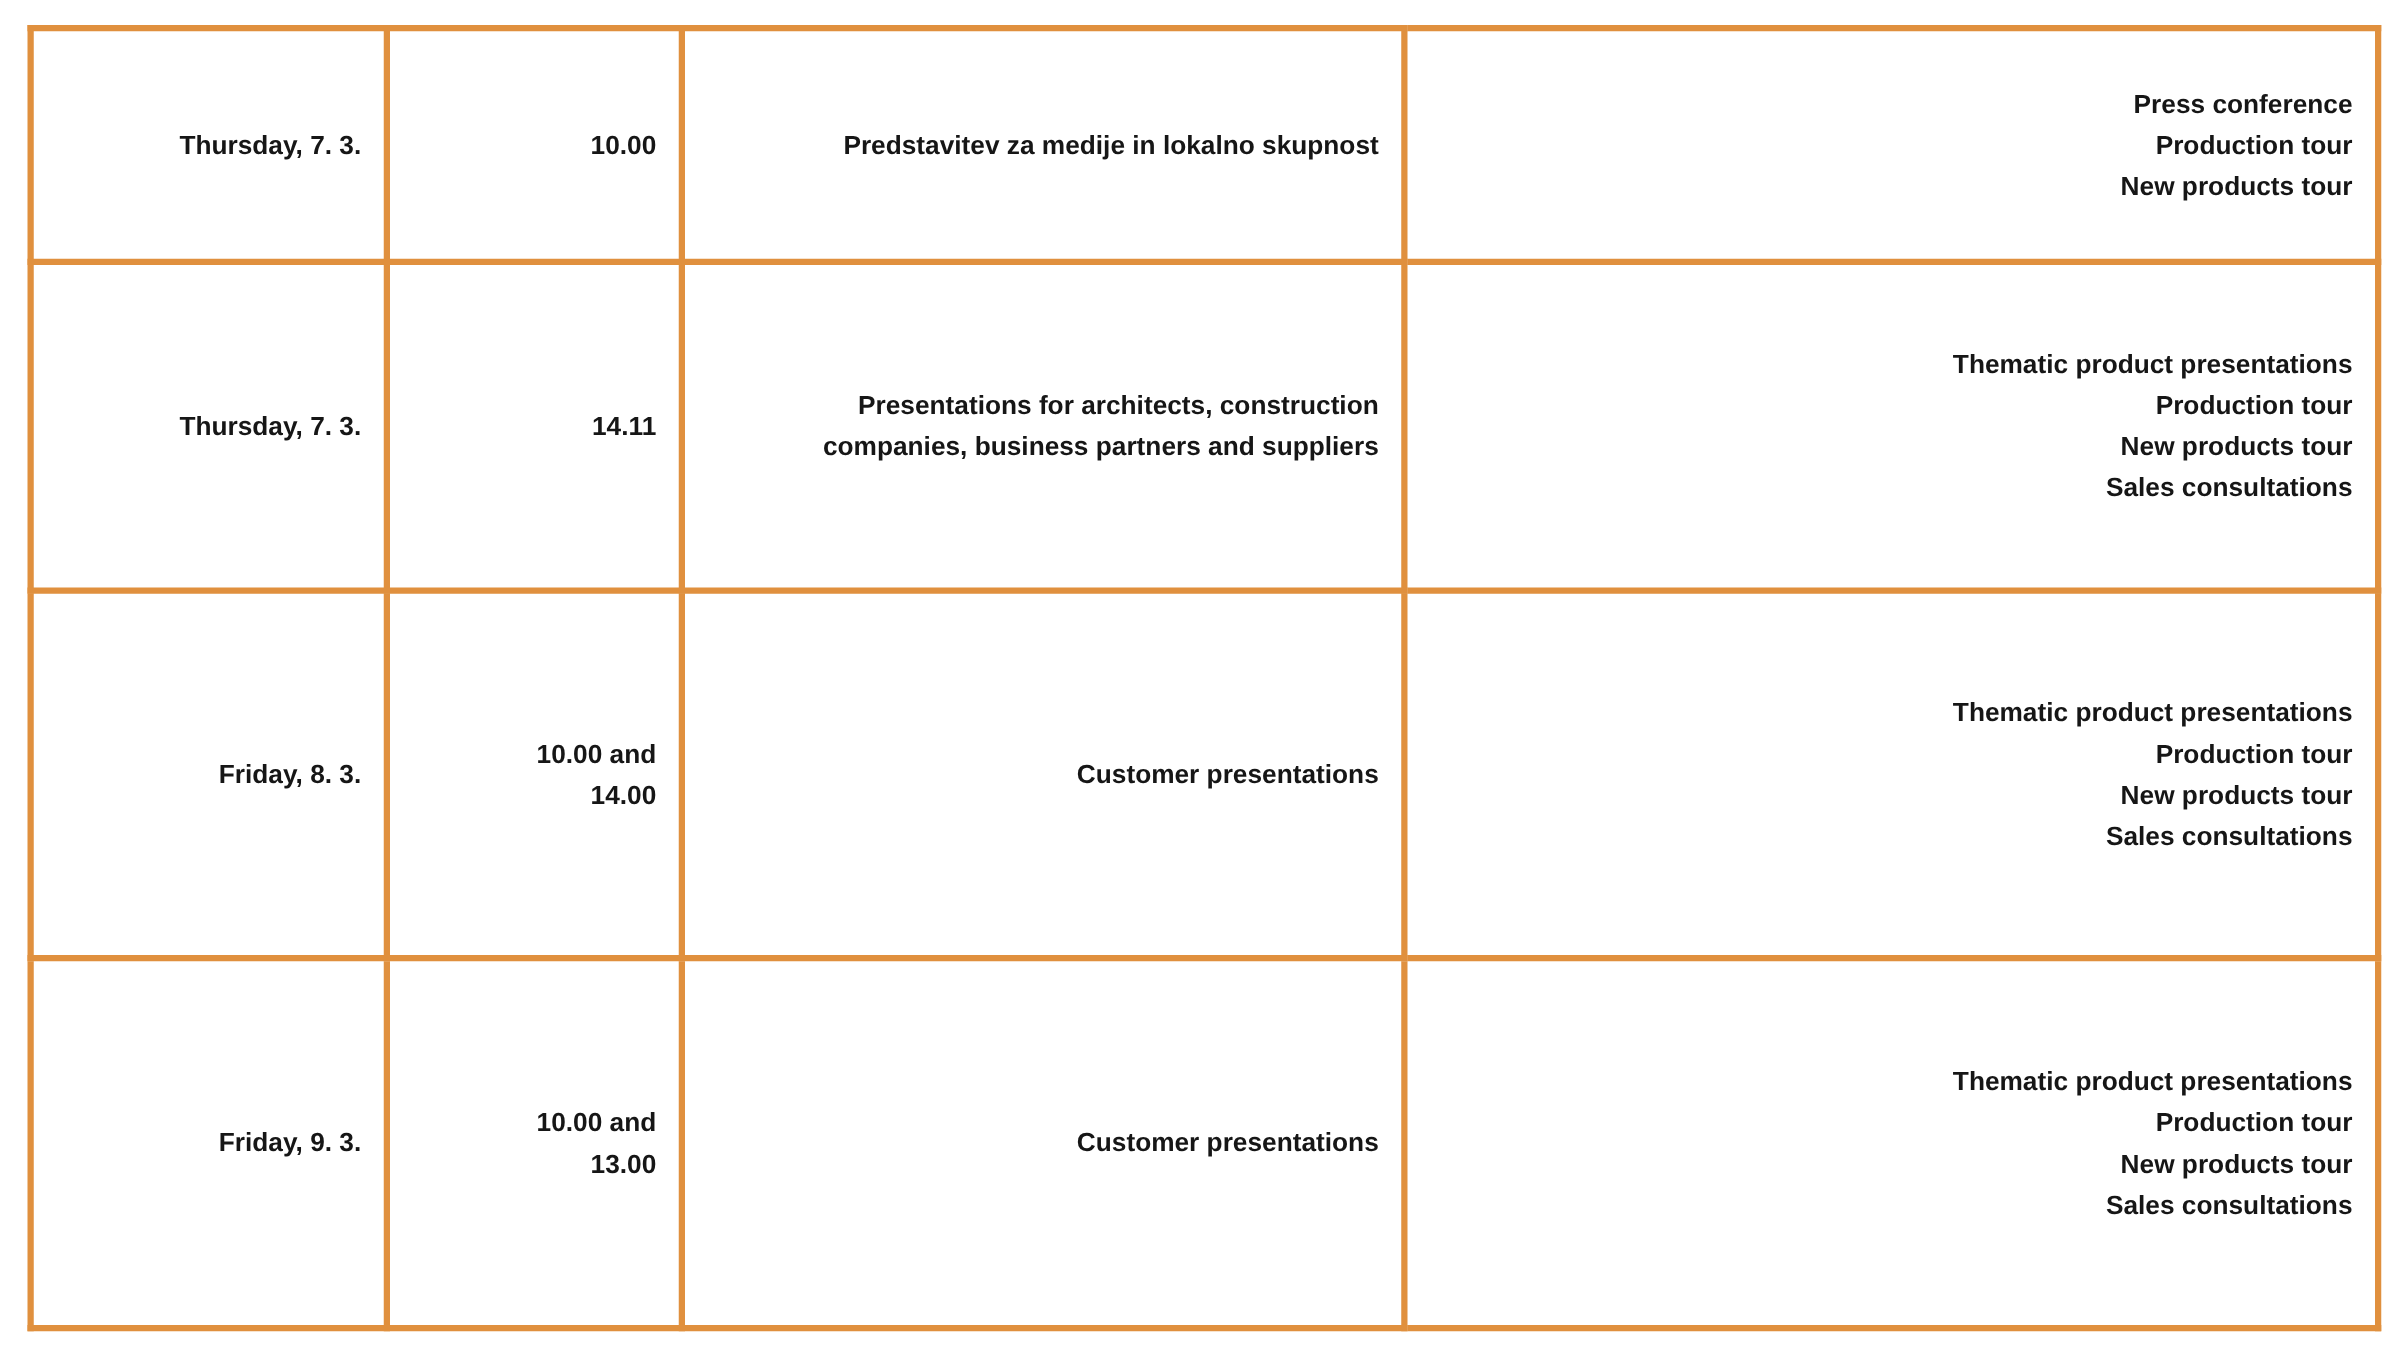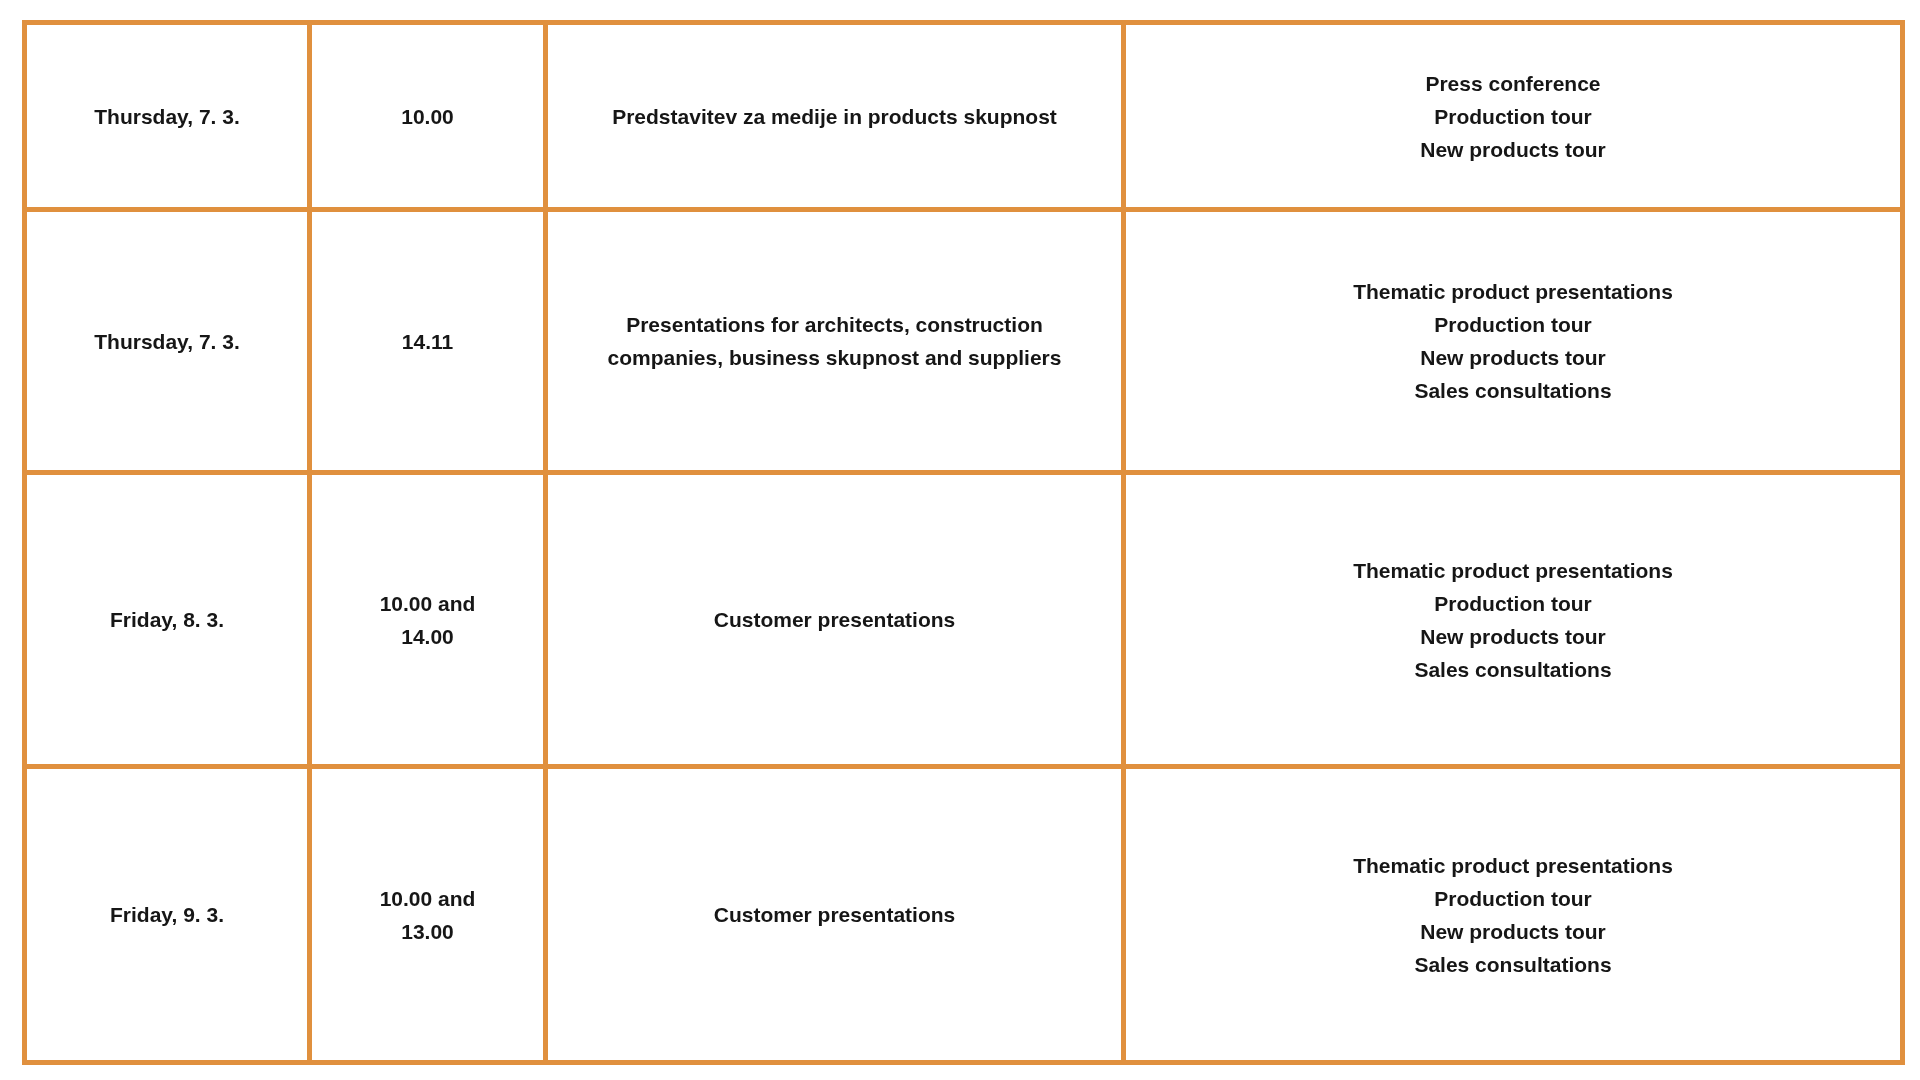--- a/index.html
+++ b/index.html
@@ -33,21 +33,21 @@
     border-collapse:collapse;
     table-layout:fixed;
   }
   table.schedule td{
     border:5px solid var(--border-color);
     background:var(--bg-color);
     color:var(--text-color);
     font-weight:bold;
     font-size:21px;
     line-height:33px;
-    text-align:center;
+    text-align:right;
     vertical-align:middle;
     white-space:pre-line;
     padding:6px 18px;
     overflow:hidden;
   }
   tr.r1{height:187px;}
   tr.r2{height:263px;}
   tr.r3{height:294px;}
   tr.r4{height:296px;}
   col.c-day{width:285px;}
@@ -63,30 +63,30 @@
     <colgroup>
       <col class="c-day">
       <col class="c-time">
       <col class="c-event">
       <col class="c-activities">
     </colgroup>
     <tbody>
       <tr class="r1">
         <td>Thursday, 7. 3.</td>
         <td>10.00</td>
-        <td>Predstavitev za medije in products skupnost</td>
+        <td>Predstavitev za medije in lokalno skupnost</td>
         <td>Press conference
 Production tour
 New products tour</td>
       </tr>
       <tr class="r2">
         <td>Thursday, 7. 3.</td>
         <td>14.11</td>
         <td>Presentations for architects, construction
-companies, business skupnost and suppliers</td>
+companies, business partners and suppliers</td>
         <td>Thematic product presentations
 Production tour
 New products tour
 Sales consultations</td>
       </tr>
       <tr class="r3">
         <td>Friday, 8. 3.</td>
         <td>10.00 and
 14.00</td>
         <td>Customer presentations</td>

